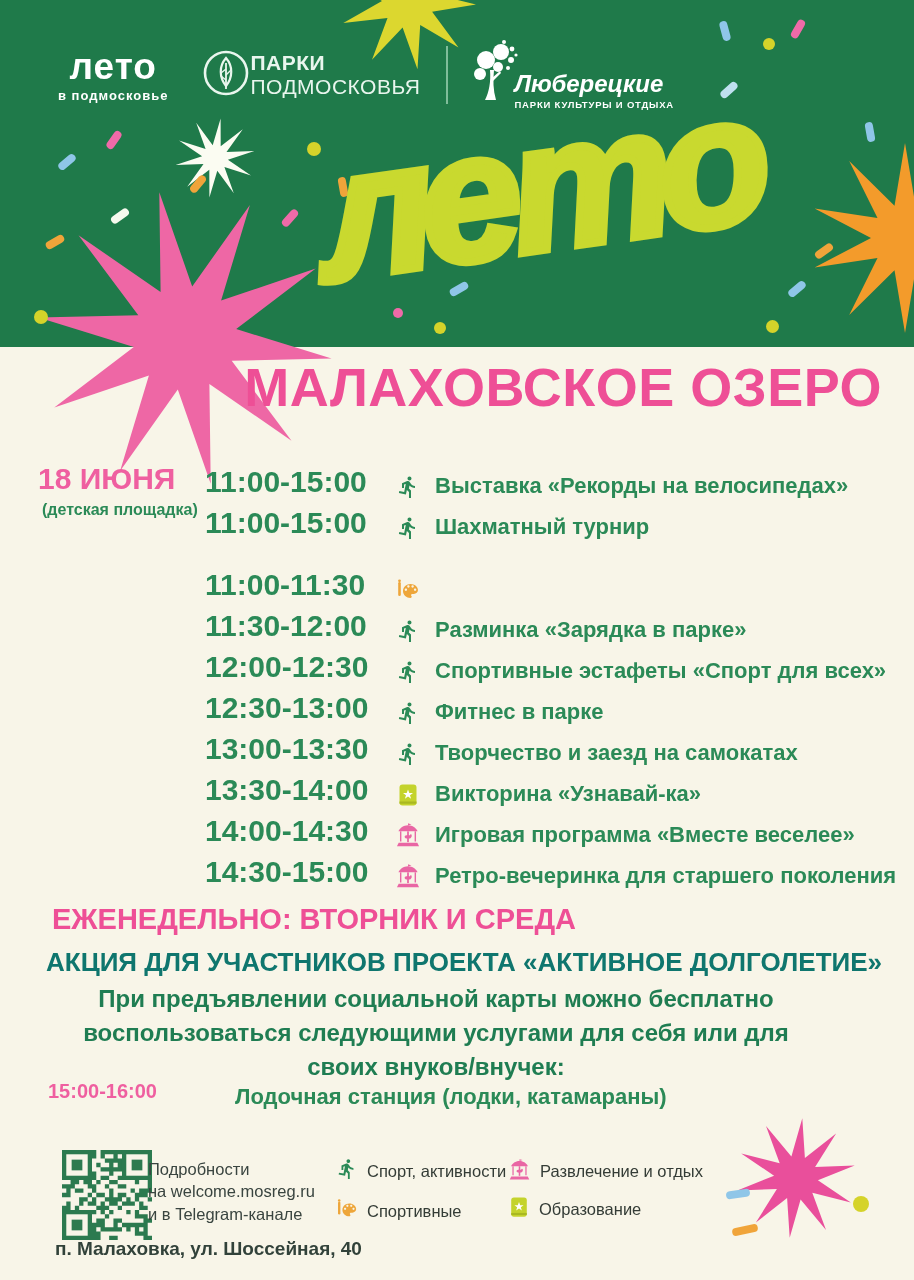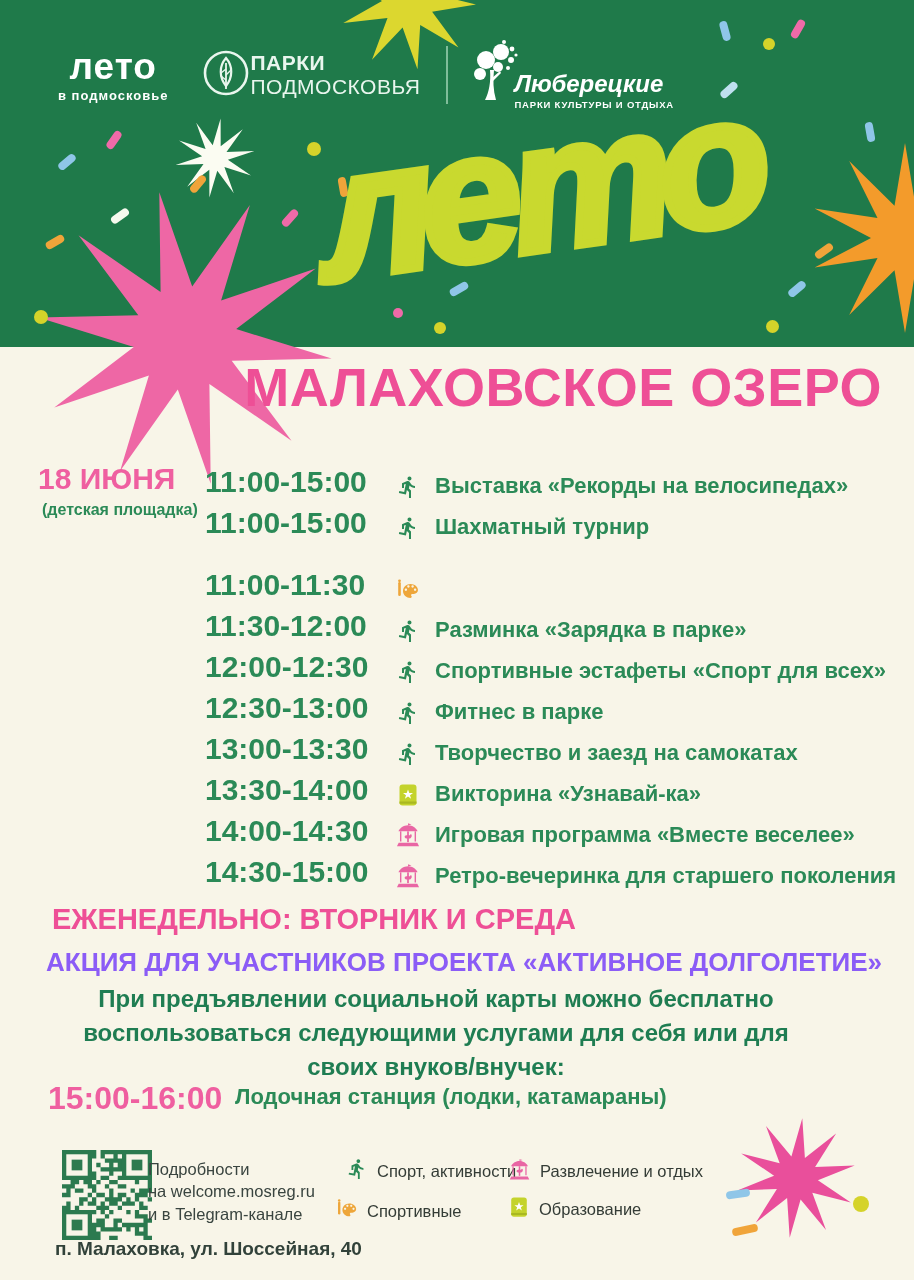--- a/index.html
+++ b/index.html
@@ -39,23 +39,23 @@
   
   .sched{left:205px;top:458px;width:705px;display:flex;flex-direction:column;z-index:3;}
   .srow{display:flex;align-items:flex-end;height:41px;}
   .srow.tall{height:62px;}
   .stime{width:180px;font-size:30px;font-weight:800;color:#2b8a57;flex:none;}
   .sicon{width:46px;flex:none;display:flex;justify-content:center;align-items:center;}
   .stext{font-size:22px;font-weight:600;color:#2b8a57;line-height:1.2;margin-left:4px;}
   .w340{max-width:345px;}
   
   .wk-head{left:52px;top:903px;font-size:29px;font-weight:800;color:#ee4f96;z-index:3;}
-  .wk-sub{left:46px;top:947px;font-size:26px;font-weight:800;color:#8b5cf6;z-index:3;}
+  .wk-sub{left:46px;top:947px;font-size:26px;font-weight:800;color:#0f766e;z-index:3;}
   .wk-par{left:46px;top:982px;width:780px;font-size:24px;font-weight:600;color:#1f7d52;line-height:1.42;z-index:3;text-align:center;}
-  .wk-time{left:48px;top:1080px;font-size:32px;font-weight:800;color:#ef5fa0;z-index:3;}
+  .wk-time{left:48px;top:1080px;font-size:20px;font-weight:800;color:#ef5fa0;z-index:3;}
   .wk-act{left:235px;top:1084px;font-size:22px;font-weight:600;color:#2b8a57;z-index:3;}
   
   .qr{left:62px;top:1150px;width:90px;height:90px;z-index:3;}
   .qr-note{left:148px;top:1158px;font-size:16.5px;color:#3a4540;line-height:1.35;z-index:3;}
   .legend-item{display:flex;align-items:center;z-index:3;}
   .legend-item .lbl{font-size:16.5px;color:#343c36;margin-left:9px;}
   .addr{left:55px;top:1238px;font-size:19px;font-weight:700;color:#32423a;z-index:3;}
 </style>
 </head>
 <body>
@@ -288,21 +288,21 @@
           <rect x="9" y="65" width="10" height="10"></rect>
       </g>
     </svg>
   </div>
   <div class="abs qr-note">
     <div>Подробности</div>
     <div>на welcome.mosreg.ru</div>
     <div>и в Telegram-канале</div>
   </div>
 
-  <div class="abs legend-item" style="left:346px;top:1158px">
+  <div class="abs legend-item" style="left:336px;top:1158px">
     <span><svg width="22" height="22" viewBox="0 0 24 24" fill="#2b8a57">
           <path d="M13.49 5.48c1.1 0 2-.9 2-2s-.9-2-2-2-2 .9-2 2 .9 2 2 2zm-3.6 13.9l1-4.4 2.1 2v6h2v-7.5l-2.1-2 .6-3c1.3 1.5 3.3 2.5 5.5 2.5v-2c-1.9 0-3.5-1-4.3-2.4l-1-1.6c-.4-.6-1-1-1.7-1-.3 0-.5.1-.8.1l-5.2 2.2v4.7h2v-3.4l1.8-.7-1.6 8.1-4.9-1-.4 2 7 1.4z"></path>
         </svg></span>
     <span class="lbl">Спорт, активности</span>
   </div>
   <div class="abs legend-item" style="left:336px;top:1198px">
     <span><svg width="22" height="22" viewBox="0 0 24 24" fill="#eea63a">
           <rect x="2.2" y="4" width="2.6" height="14" rx="1.3"></rect>
           <circle cx="3.5" cy="2.8" r="1.4"></circle>
           <path d="M14.5 6c-4.1 0-7.5 3.1-7.5 7s3.4 7 7.5 7c.7 0 1.2-.5 1.2-1.2 0-.3-.1-.6-.3-.8-.2-.2-.3-.5-.3-.8 0-.7.6-1.2 1.2-1.2h1.5c2.3 0 4.2-1.7 4.2-3.9C22 8.8 18.6 6 14.5 6zm-4.6 7c-.7 0-1.2-.5-1.2-1.2S9.2 10.6 9.9 10.6s1.2.5 1.2 1.2S10.6 13 9.9 13zm2.5-3.3c-.7 0-1.2-.5-1.2-1.2s.5-1.2 1.2-1.2 1.2.5 1.2 1.2-.5 1.2-1.2 1.2zm4.2 0c-.7 0-1.2-.5-1.2-1.2s.5-1.2 1.2-1.2 1.2.5 1.2 1.2-.5 1.2-1.2 1.2zm2.5 3.3c-.7 0-1.2-.5-1.2-1.2s.5-1.2 1.2-1.2 1.2.5 1.2 1.2-.5 1.2-1.2 1.2z"></path>

